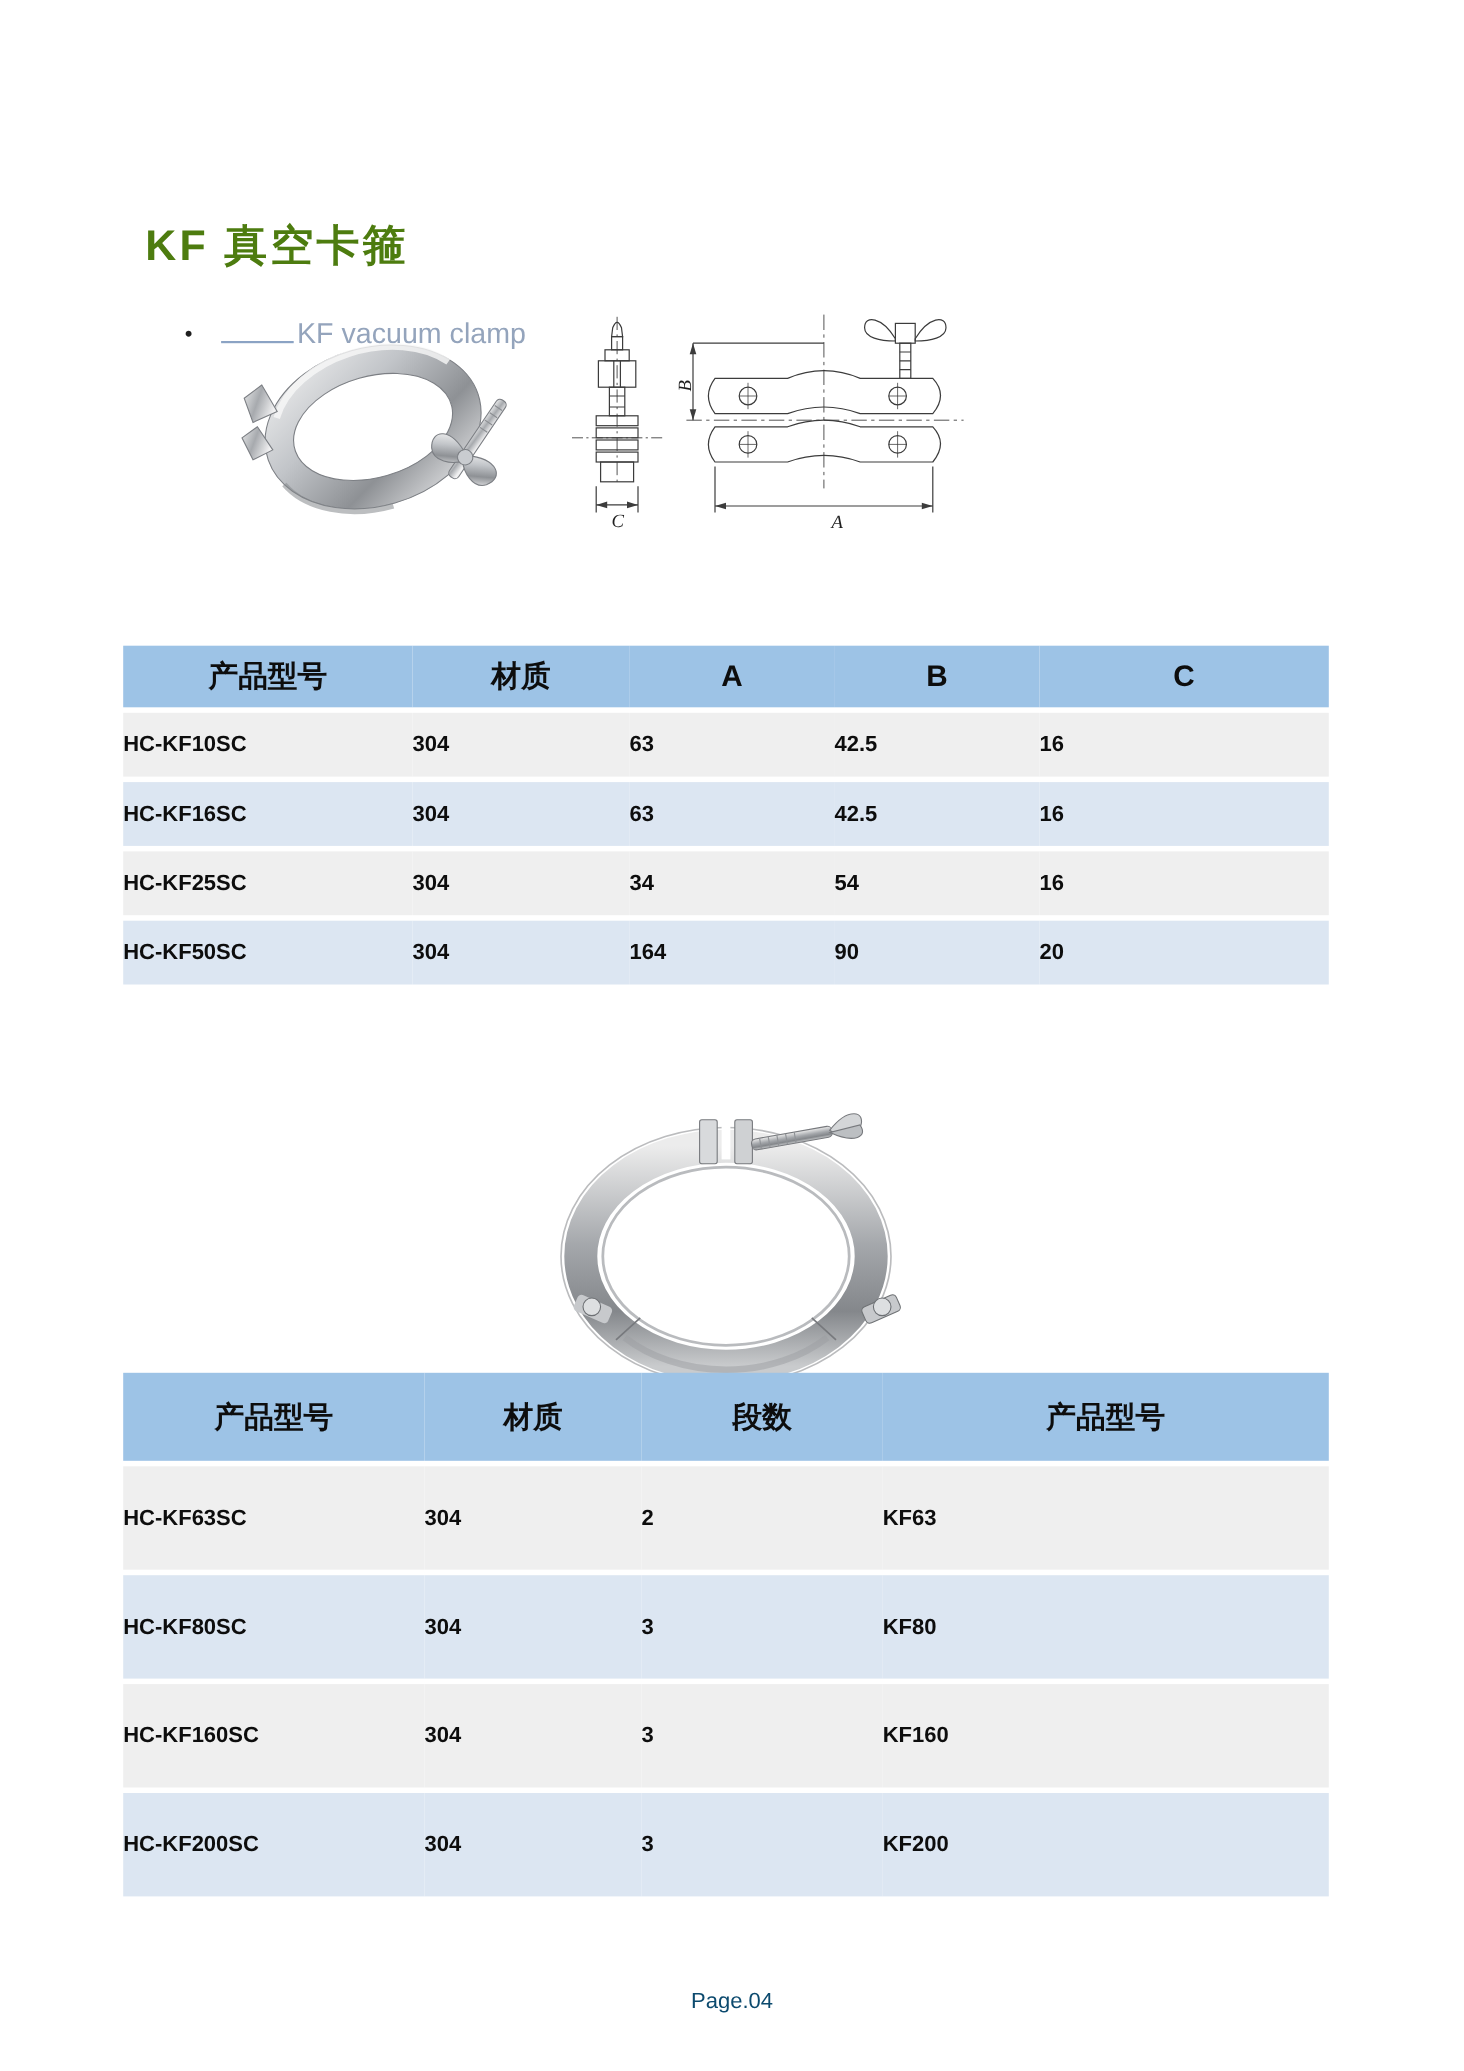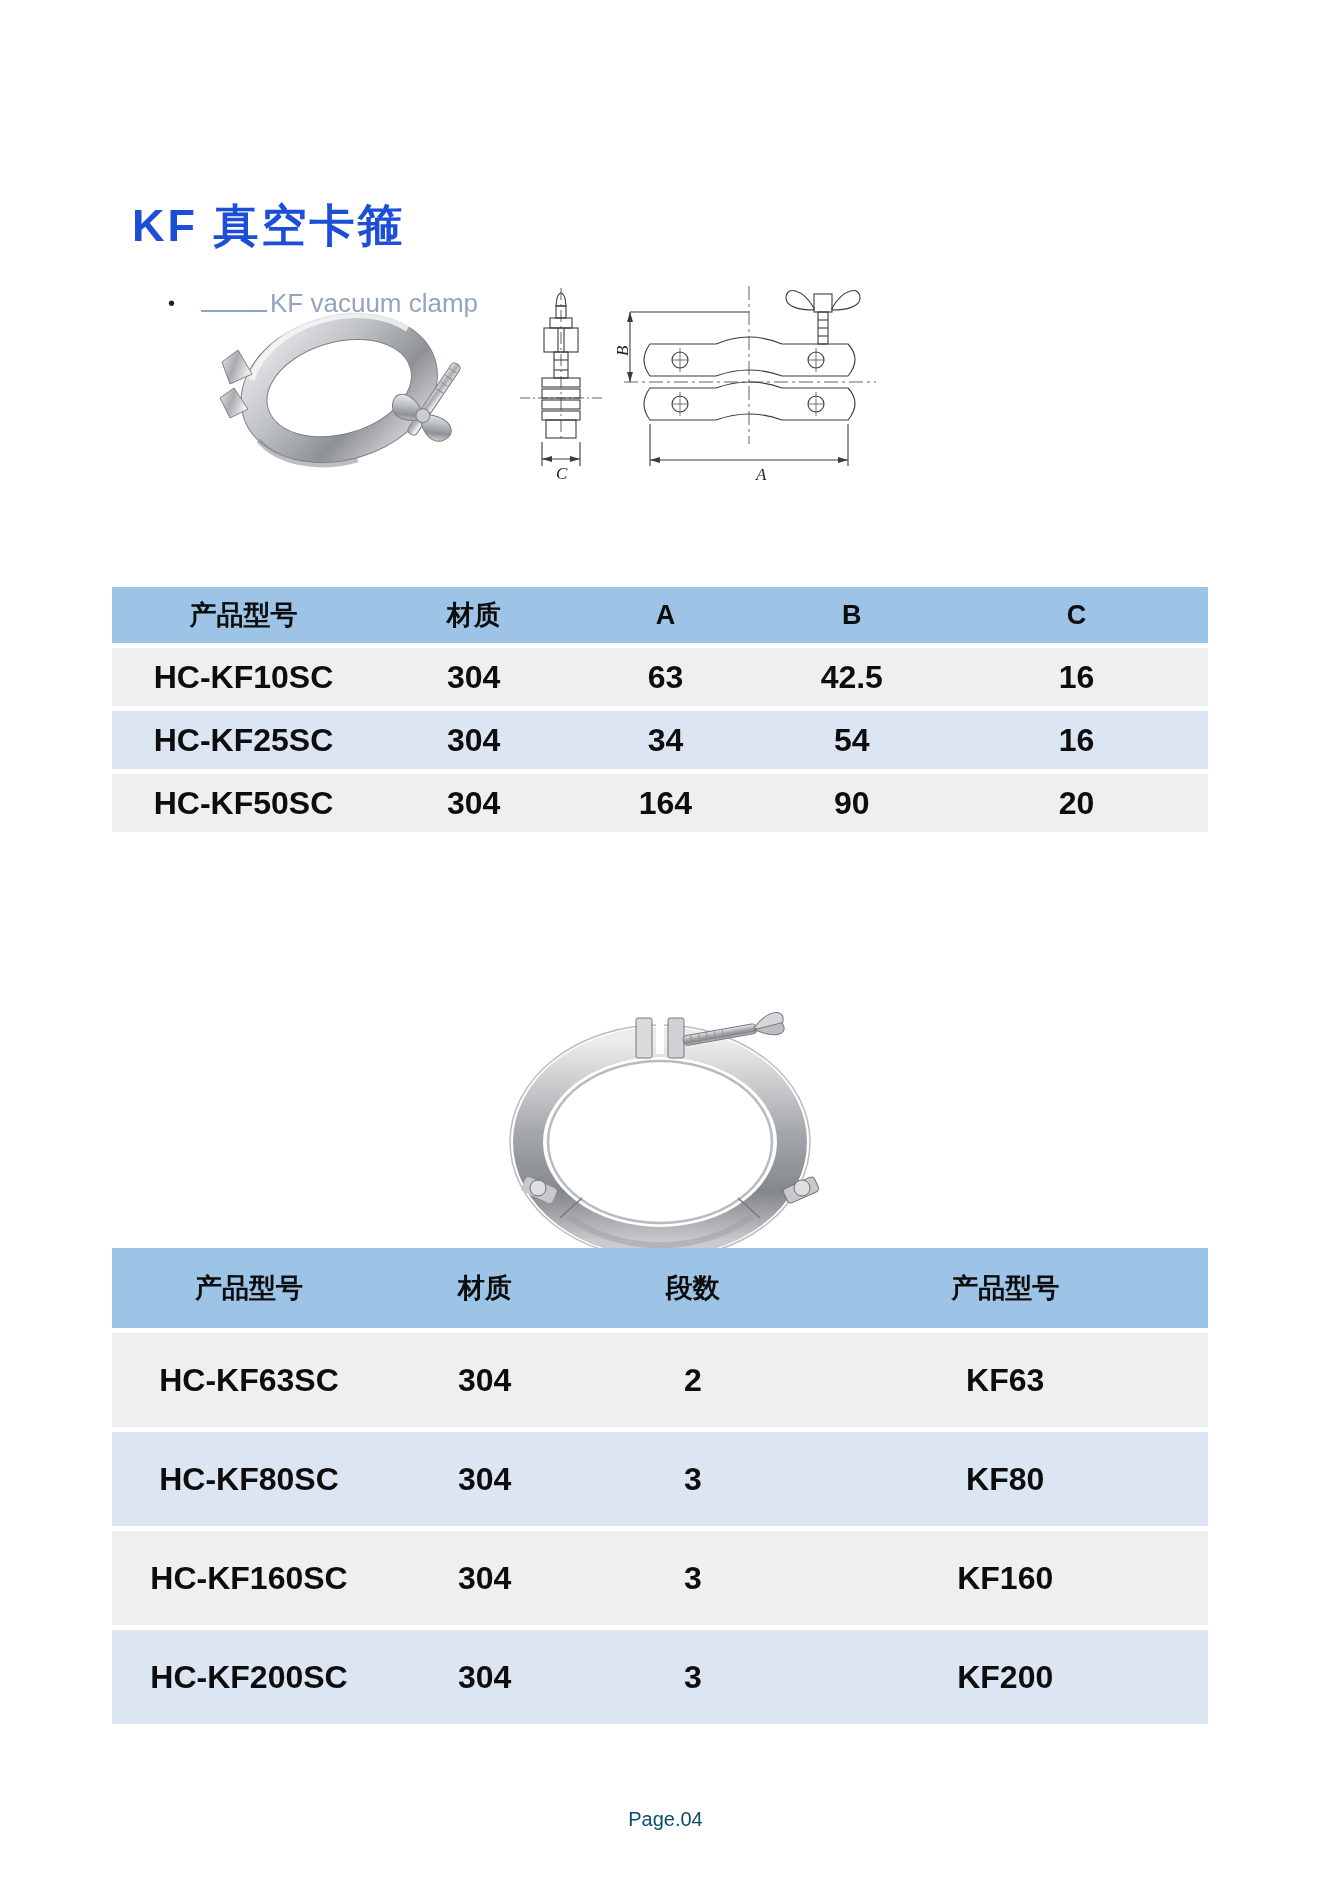--- a/index.html
+++ b/index.html
@@ -2,21 +2,21 @@
 <html><head>
 <meta charset="utf-8">
 <style>
   html,body{margin:0;padding:0;background:#ffffff;}
   .page{
     position:relative;width:1331px;height:1883px;background:#ffffff;
     font-family:"Liberation Sans",sans-serif;overflow:hidden;
   }
   .page-title{
     position:absolute;left:132px;top:196px;margin:0;
-    font-size:45px;font-weight:bold;color:#1d4ed8;letter-spacing:3px;
+    font-size:39px;font-weight:bold;color:#4d7c0f;letter-spacing:3px;
   }
   .bullet-row{
     position:absolute;left:168px;top:288px;display:flex;align-items:baseline;
     font-size:26px;color:#94a4bc;
   }
   .bullet-dot{color:#1f1f1f;font-size:20px;margin-right:26px;transform:translateY(-2px);}
   .lead-line{display:inline-block;width:66px;height:20px;border-bottom:2px solid #8ba3c4;margin-right:3px;}
   .figure{position:absolute;}
   .fig-photo1{left:210px;top:296px;width:272px;height:196px;}
   .fig-side{left:514px;top:286px;width:96px;height:196px;}
@@ -29,21 +29,21 @@
 
   table.data-table{
     position:absolute;left:112px;width:1096px;
     border-collapse:separate;border-spacing:0 5px;table-layout:fixed;
     color:#0d0d0d;
   }
   table.data-table th{
     background:#9dc3e6;font-size:27px;font-weight:bold;text-align:center;padding:0;
   }
   table.data-table td{
-    font-size:32px;font-weight:bold;text-align:center;padding:0;
+    font-size:20px;font-weight:bold;padding:0;
   }
   tbody tr:nth-child(odd) td{background:#efefef;}
   tbody tr:nth-child(even) td{background:#dce6f2;}
   #table1{top:582px;}
   #table1 th{height:56px;}
   #table1 td{height:58px;}
   #table2{top:1243px;}
   #table2 th{height:80px;}
   #table2 td{height:94px;}
   #table1 col:nth-child(1){width:24%;}
@@ -201,20 +201,27 @@
     </thead>
     <tbody>
         <tr>
           <td>HC-KF10SC</td>
           <td>304</td>
           <td>63</td>
           <td>42.5</td>
           <td>16</td>
         </tr>
         <tr>
+          <td>HC-KF16SC</td>
+          <td>304</td>
+          <td>63</td>
+          <td>42.5</td>
+          <td>16</td>
+        </tr>
+        <tr>
           <td>HC-KF25SC</td>
           <td>304</td>
           <td>34</td>
           <td>54</td>
           <td>16</td>
         </tr>
         <tr>
           <td>HC-KF50SC</td>
           <td>304</td>
           <td>164</td>

